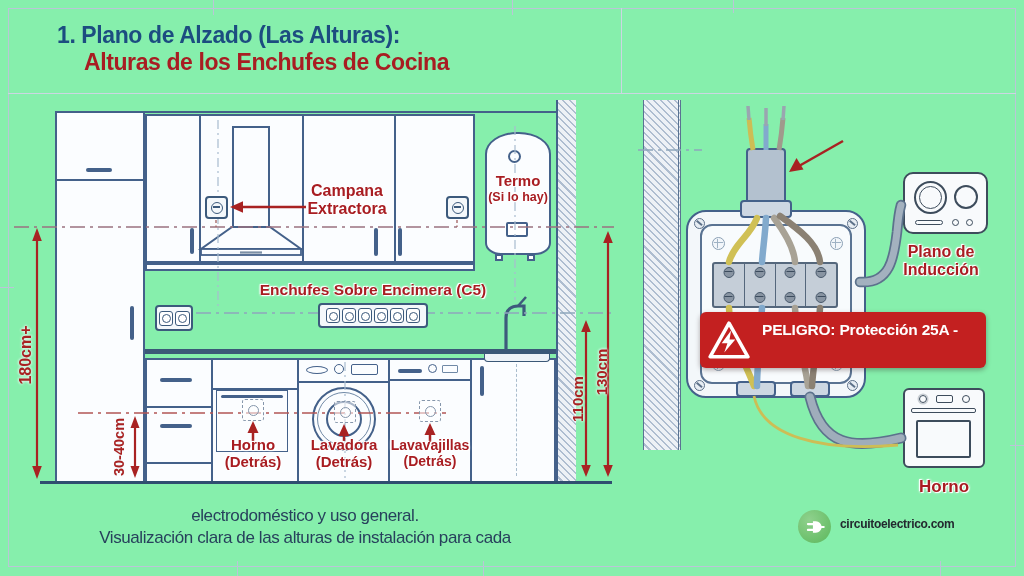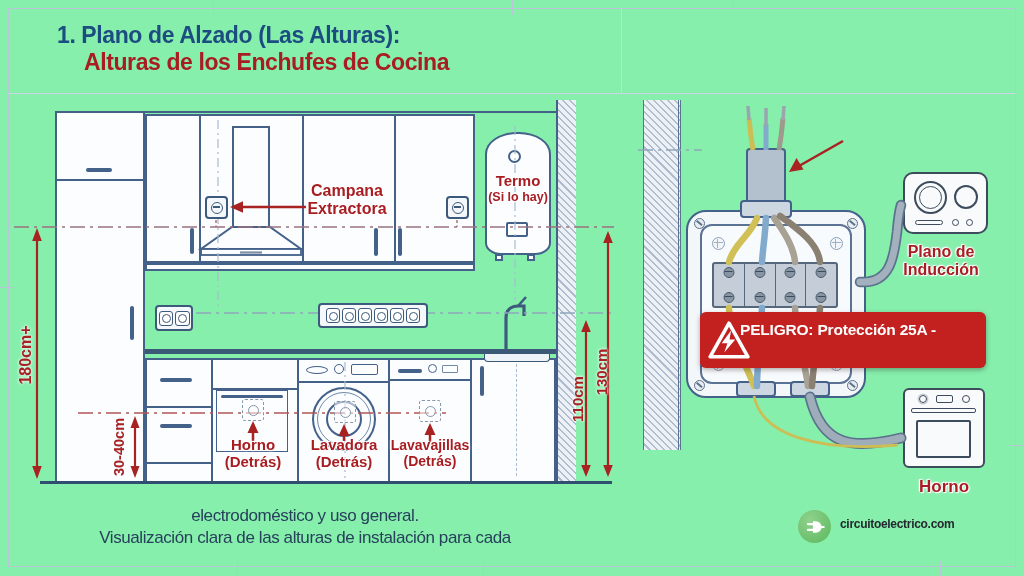--- a/index.html
+++ b/index.html
@@ -270,20 +270,21 @@
   </svg>
 
   <div class="rlabel" style="left:347px;top:182px;transform:translateX(-50%);font-size:16px;">
     <div>Campana</div>
     <div>Extractora</div>
   </div>
   <div class="rlabel" style="left:518px;top:173px;transform:translateX(-50%);">
     <div style="font-size:15px;">Termo</div>
     <div style="font-size:12.5px;">(Si lo hay)</div>
   </div>
+  <div class="rlabel" style="left:373px;top:281px;transform:translateX(-50%);font-size:15.5px;">Enchufes Sobre Encimera (C5)</div>
   <div class="rlabel" style="left:253px;top:437px;transform:translateX(-50%);font-size:15px;">
     <div>Horno</div>
     <div>(Detrás)</div>
   </div>
   <div class="rlabel" style="left:344px;top:437px;transform:translateX(-50%);font-size:15px;">
     <div>Lavadora</div>
     <div>(Detrás)</div>
   </div>
   <div class="rlabel" style="left:430px;top:438px;transform:translateX(-50%);font-size:14px;">
     <div>Lavavajillas</div>
@@ -299,21 +300,21 @@
     <div>Plano de</div>
     <div>Inducción</div>
   </div>
   <div class="rlabel" style="left:944px;top:477px;transform:translateX(-50%);font-size:17px;">Horno</div>
 
   <div class="abs" style="left:700px;top:312px;width:286px;height:56px;background:#c32020;border-radius:6px;box-shadow:0 2px 5px rgba(40,20,20,.35);">
     <svg width="42" height="40" viewBox="0 0 40 36" style="position:absolute;left:8px;top:8px;">
       <polygon points="20,2 38,34 2,34" fill="none" stroke="#ffffff" stroke-width="3.4" stroke-linejoin="round"></polygon>
       <polygon points="22,9 13,21 18.5,21 15.5,30 26,17.5 20.5,17.5" fill="#ffffff"></polygon>
     </svg>
-    <div style="position:absolute;left:40px;top:8px;color:#fff;font-weight:bold;font-size:15.5px;line-height:20px;letter-spacing:-0.2px;white-space:nowrap;">
+    <div style="position:absolute;left:62px;top:8px;color:#fff;font-weight:bold;font-size:15.5px;line-height:20px;letter-spacing:-0.2px;white-space:nowrap;">
       <div>PELIGRO: Protección 25A -</div>
     </div>
   </div>
 
   <div class="abs" style="left:25px;top:505px;width:560px;text-align:center;color:#27415c;font-size:17px;font-weight:500;letter-spacing:-0.4px;line-height:22px;">
     <div>electrodoméstico y uso general.</div>
     <div>Visualización clara de las alturas de instalación para cada</div>
   </div>
 
   <div class="abs" style="left:798px;top:510px;width:33px;height:33px;border-radius:50%;background:radial-gradient(circle at 35% 30%,#8fd18d,#5cb85c);display:flex;align-items:center;justify-content:center;">

